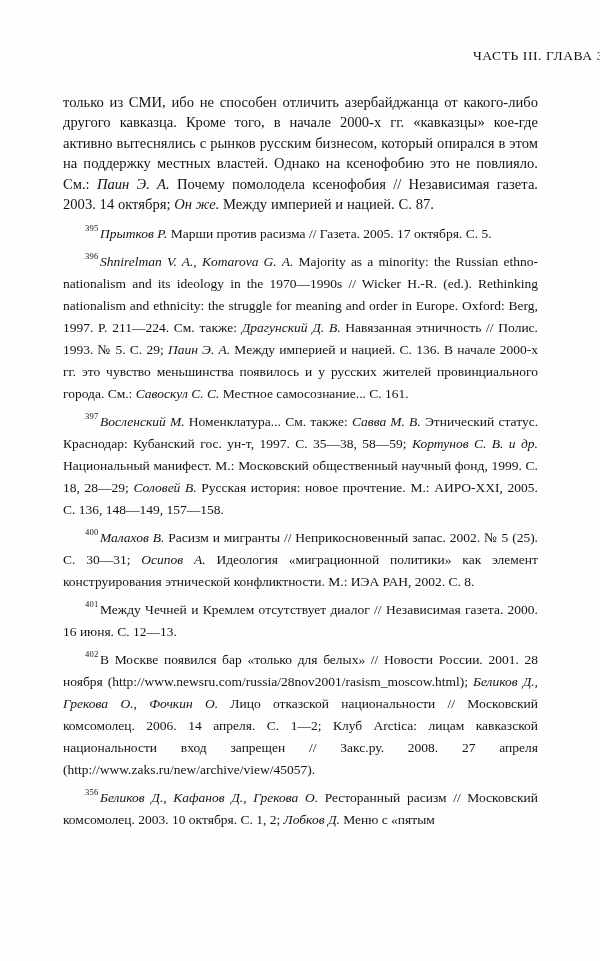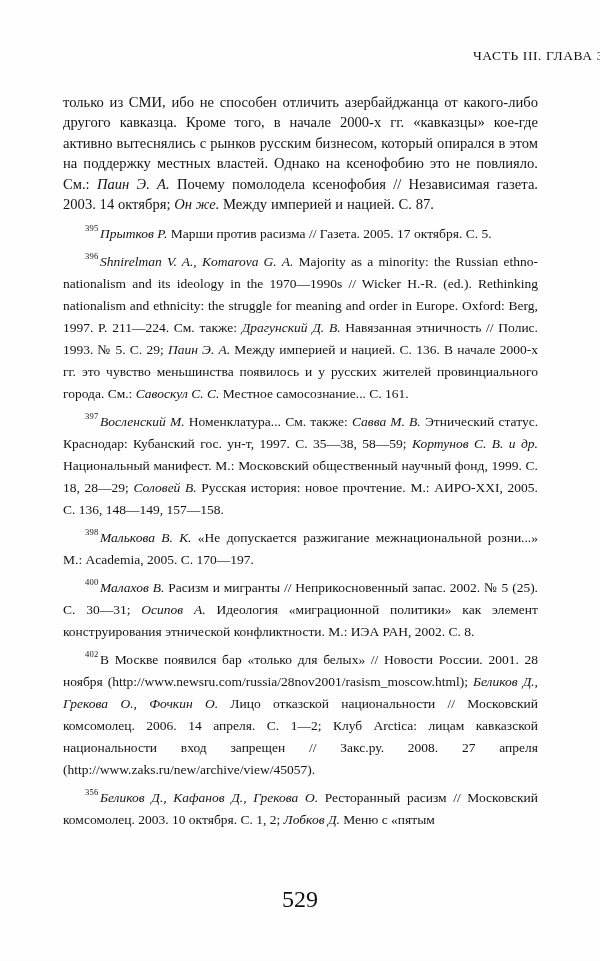--- a/index.html
+++ b/index.html
@@ -91,31 +91,30 @@
     <p class="body-para"><span>только из СМИ, ибо не способен отличить азербайджанца от какого-либо другого кавказца. Кроме того, в начале 2000-х гг. «кавказцы» кое-где активно вытеснялись с рынков русским бизнесом, который опирался в этом на поддержку местных властей. Однако на ксенофобию это не повлияло. См.: </span><span class="it">Паин Э. А.</span><span> Почему помолодела ксенофобия // Независимая газета. 2003. 14 октября; </span><span class="it">Он же.</span><span> Между империей и нацией. С. 87.</span></p>
 
     <div class="notes">
 
       <p class="note"><span class="num">395</span><span class="it">Прытков Р.</span><span> Марши против расизма // Газета. 2005. 17 октября. С. 5.</span></p>
 
       <p class="note"><span class="num">396</span><span class="it">Shnirelman V. A., Komarova G. A.</span><span> Majority as a minority: the Russian ethno-nationalism and its ideology in the 1970—1990s // Wicker H.-R. (ed.). Rethinking nationalism and ethnicity: the struggle for meaning and order in Europe. Oxford: Berg, 1997. P. 211—224. См. также: </span><span class="it">Драгунский Д. В.</span><span> Навязанная этничность // Полис. 1993. № 5. С. 29; </span><span class="it">Паин Э. А.</span><span> Между империей и нацией. С. 136. В начале 2000-х гг. это чувство меньшинства появилось и у русских жителей провинциального города. См.: </span><span class="it">Савоскул С. С.</span><span> Местное самосознание... С. 161.</span></p>
 
       <p class="note"><span class="num">397</span><span class="it">Восленский М.</span><span> Номенклатура... См. также: </span><span class="it">Савва М. В.</span><span> Этнический статус. Краснодар: Кубанский гос. ун-т, 1997. С. 35—38, 58—59; </span><span class="it">Кортунов С. В. и др.</span><span> Национальный манифест. М.: Московский общественный научный фонд, 1999. С. 18, 28—29; </span><span class="it">Соловей В.</span><span> Русская история: новое прочтение. М.: АИРО-XXI, 2005. С. 136, 148—149, 157—158.</span></p>
 
-      <p class="note"><span class="num">398</span><span class="it">Малькова В. К.</span><span> «Не допускается разжигание межнациональной розни...» М.: Academia, 2005. С. 170—197.</span></p>
 
 
       <p class="note"><span class="num">400</span><span class="it">Малахов В.</span><span> Расизм и мигранты // Неприкосновенный запас. 2002. № 5 (25). С. 30—31; </span><span class="it">Осипов А.</span><span> Идеология «миграционной политики» как элемент конструирования этнической конфликтности. М.: ИЭА РАН, 2002. С. 8.</span></p>
 
+      <p class="note"><span class="num">401</span><span>Между Чечней и Кремлем отсутствует диалог // Независимая газета. 2000. 16 июня. С. 12—13.</span></p>
 
       <p class="note"><span class="num">402</span><span>В Москве появился бар «только для белых» // Новости России. 2001. 28 ноября (http://www.newsru.com/russia/28nov2001/rasism_moscow.html); </span><span class="it">Беликов Д., Грекова О., Фочкин О.</span><span> Лицо отказской национальности // Московский комсомолец. 2006. 14 апреля. С. 1—2; Клуб Arctica: лицам кавказской национальности вход запрещен // Закс.ру. 2008. 27 апреля (http://www.zaks.ru/new/archive/view/45057).</span></p>
 
 
 
       <p class="note"><span class="num">356</span><span class="it">Беликов Д., Кафанов Д., Грекова О.</span><span> Ресторанный расизм // Московский комсомолец. 2003. 10 октября. С. 1, 2; </span><span class="it">Лобков Д.</span><span> Меню с «пятым</span></p>
 
     </div>
   </div>
 
-  <div class="pagenum">529</div>
 
   <div class="grain"></div>
 </div>
 
 </body></html>

